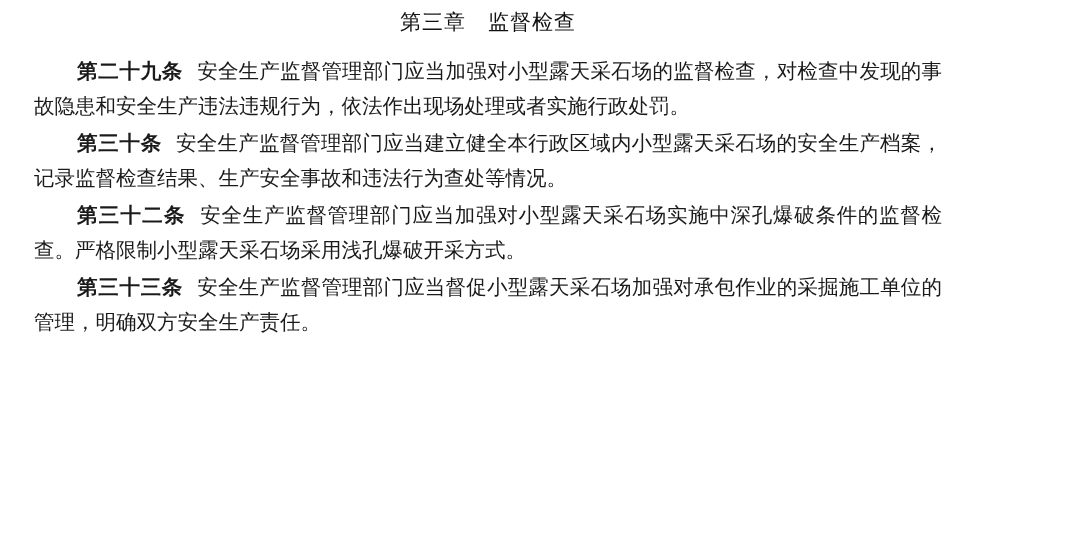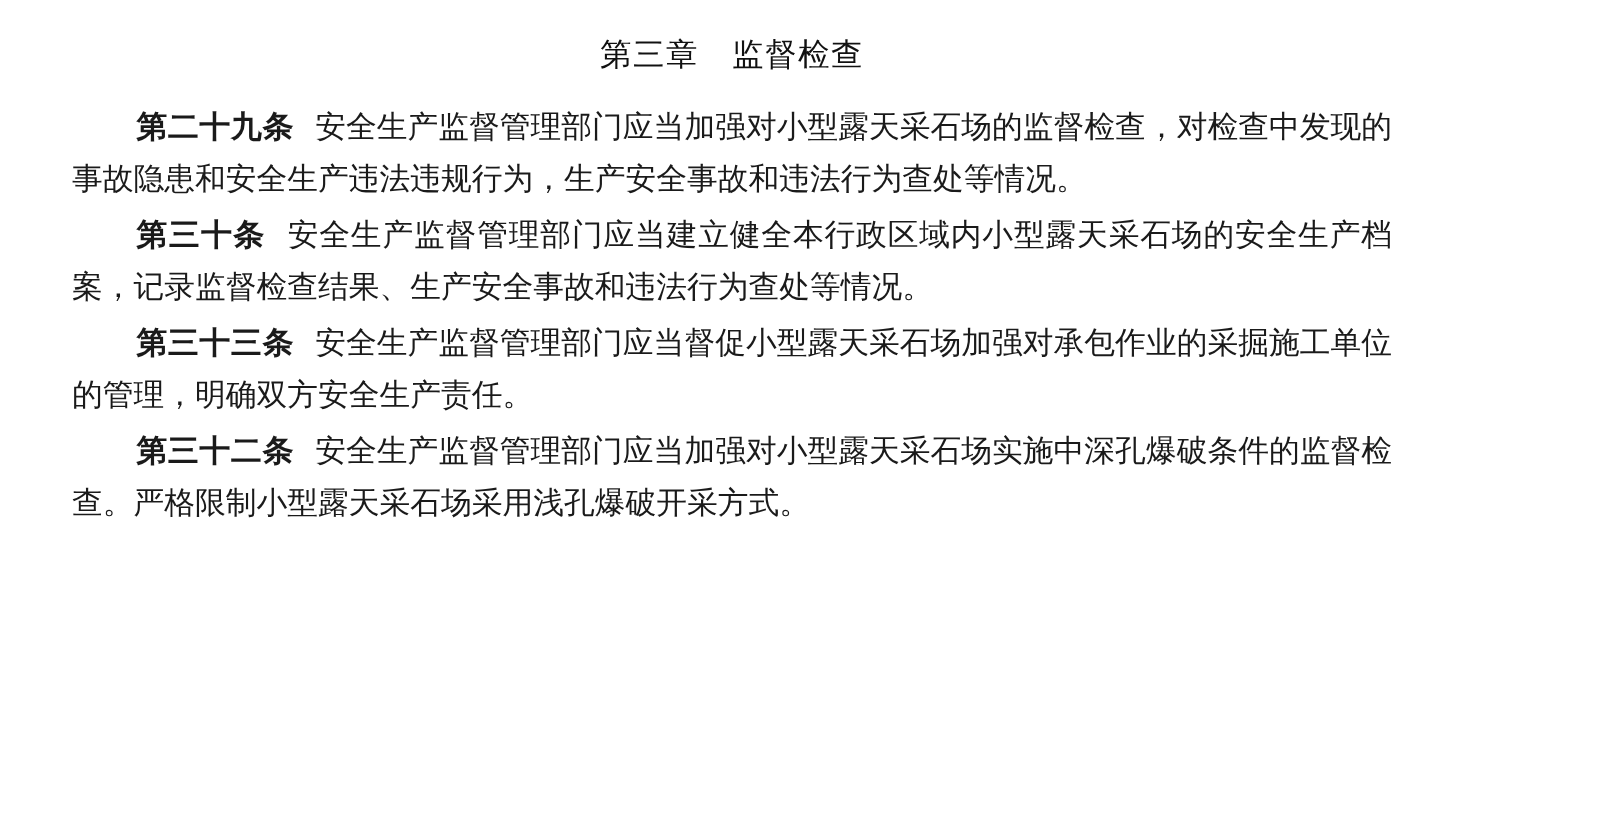--- a/index.html
+++ b/index.html
@@ -12,21 +12,21 @@
     height: 560px;
     font-family: "Liberation Serif", "DejaVu Serif", serif;
     color: #1a1a1a;
     overflow: hidden;
   }
   .page {
     position: relative;
     width: 976px;
     height: 560px;
     box-sizing: border-box;
-    padding: 14px;
+    padding: 0;
     background: #ffffff;
   }
   .chapter-title {
     text-align: center;
     font-size: 21px;
     letter-spacing: 1px;
     padding-top: 8px;
     padding-bottom: 18px;
     color: #111111;
   }
@@ -75,31 +75,31 @@
 
 <div class="page">
 
   <div class="chapter-title">
     <span>第三章</span><span class="gap"></span><span>监督检查</span>
   </div>
 
   <div class="body-block">
 
     <p class="para">
-      <span class="label">第二十九条</span><span class="label-gap"></span><span>安全生产监督管理部门应当加强对小型露天采石场的监督检查，对检查中发现的事故隐患和安全生产违法违规行为，生产安全事故和违法行为查处等情况。</span>
+      <span class="label">第二十九条</span><span class="label-gap"></span><span>安全生产监督管理部门应当加强对小型露天采石场的监督检查，对检查中发现的事故隐患和安全生产违法违规行为，依法作出现场处理或者实施行政处罚。</span>
     </p>
 
     <p class="para">
       <span class="label">第三十条</span><span class="label-gap"></span><span>安全生产监督管理部门应当建立健全本行政区域内小型露天采石场的安全生产档案，记录监督检查结果、生产安全事故和违法行为查处等情况。</span>
     </p>
 
 
     <p class="para">
-      <span class="label">第三十三条</span><span class="label-gap"></span><span>安全生产监督管理部门应当督促小型露天采石场加强对承包作业的采掘施工单位的管理，明确双方安全生产责任。</span>
+      <span class="label">第三十二条</span><span class="label-gap"></span><span>安全生产监督管理部门应当加强对小型露天采石场实施中深孔爆破条件的监督检查。严格限制小型露天采石场采用浅孔爆破开采方式。</span>
     </p>
 
     <p class="para">
-      <span class="label">第三十二条</span><span class="label-gap"></span><span>安全生产监督管理部门应当加强对小型露天采石场实施中深孔爆破条件的监督检查。严格限制小型露天采石场采用浅孔爆破开采方式。</span>
+      <span class="label">第三十三条</span><span class="label-gap"></span><span>安全生产监督管理部门应当督促小型露天采石场加强对承包作业的采掘施工单位的管理，明确双方安全生产责任。</span>
     </p>
 
 
   </div>
 </div>
 
 </body></html>

